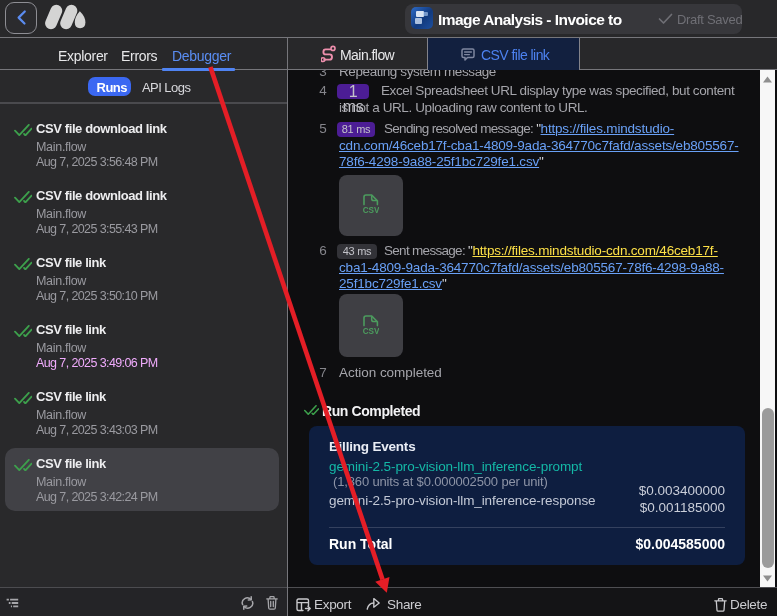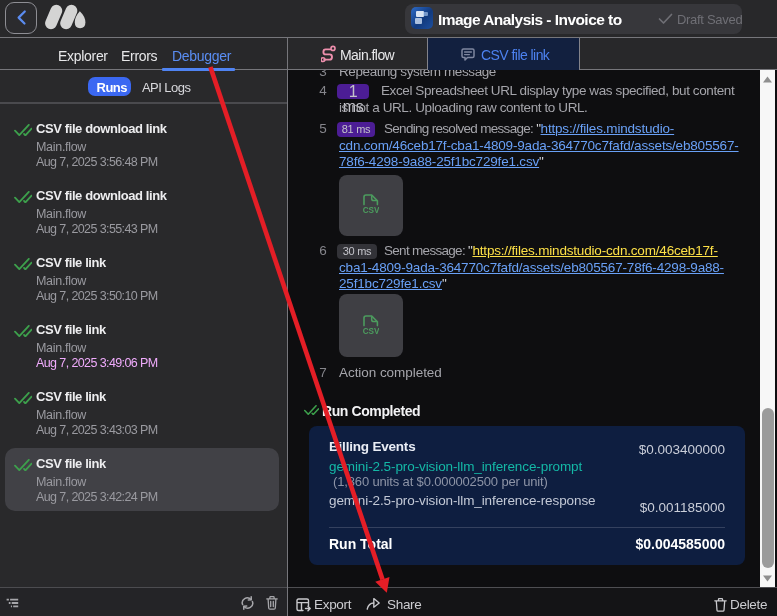--- a/index.html
+++ b/index.html
@@ -24,21 +24,21 @@
       <div style="position:absolute;left:384px;top:121px;font-size:13.5px;letter-spacing:-.4px;color:#a5a5ab;white-space:pre;"><span style="letter-spacing:-0.7px;">Sending resolved message: </span><span style="color:#d6d6d9;">"</span><span style="color:#69a0f6;text-decoration:underline;letter-spacing:-0.18px;">https://files.mindstudio-</span></div>
       <div style="position:absolute;left:339px;top:138px;font-size:13.5px;letter-spacing:-.4px;color:#a5a5ab;white-space:pre;"><span style="color:#69a0f6;text-decoration:underline;letter-spacing:-0.18px;">cdn.com/46ceb17f-cba1-4809-9ada-364770c7fafd/assets/eb805567-</span></div>
       <div style="position:absolute;left:339px;top:154px;font-size:13.5px;letter-spacing:-.4px;color:#a5a5ab;white-space:pre;"><span style="color:#69a0f6;text-decoration:underline;letter-spacing:-0.18px;">78f6-4298-9a88-25f1bc729fe1.csv</span><span style="color:#d6d6d9;">"</span></div>
       <div style="position:absolute;left:339px;top:175px;width:64px;height:61px;background:#3f3f44;border-radius:8px;"></div>
       <svg style="position:absolute;left:363px;top:194px;" width="16" height="20" viewBox="0 0 16 20">
         <path d="M1 10.6 V3 Q1 1 3 1 H8.7 L14.4 6.7 V10.6" stroke="#4c9c5e" stroke-width="1.6" fill="none" stroke-linecap="round" stroke-linejoin="round"></path>
         <path d="M8.7 1.4 V4.7 Q8.7 6.6 10.6 6.6 H14" stroke="#4c9c5e" stroke-width="1.5" fill="none"></path>
         <text x="-0.3" y="19" font-family="Liberation Sans, sans-serif" font-size="8.2" font-weight="bold" fill="#4c9c5e" letter-spacing="-.1">CSV</text>
       </svg>
       <div style="position:absolute;left:316px;top:243px;width:14px;text-align:center;font-size:13.5px;color:#85858b;">6</div>
-      <div style="position:absolute;left:337px;top:244px;width:40px;height:15px;line-height:15px;text-align:center;background:#333338;border-radius:4px;font-size:11px;letter-spacing:-.3px;color:#c3c3c9;">30 ms</div>
+      <div style="position:absolute;left:337px;top:244px;width:40px;height:15px;line-height:15px;text-align:center;background:#333338;border-radius:4px;font-size:11px;letter-spacing:-.3px;color:#c3c3c9;">43 ms</div>
       <div style="position:absolute;left:384px;top:243px;font-size:13.5px;letter-spacing:-.4px;color:#a5a5ab;white-space:pre;"><span style="letter-spacing:-0.7px;">Sent message: </span><span style="color:#d6d6d9;">"</span><span style="color:#fde047;text-decoration:underline;letter-spacing:-0.18px;">https://files.mindstudio-cdn.com/46ceb17f-</span></div>
       <div style="position:absolute;left:339px;top:260px;font-size:13.5px;letter-spacing:-.4px;color:#a5a5ab;white-space:pre;"><span style="color:#69a0f6;text-decoration:underline;letter-spacing:-0.18px;">cba1-4809-9ada-364770c7fafd/assets/eb805567-78f6-4298-9a88-</span></div>
       <div style="position:absolute;left:339px;top:276px;font-size:13.5px;letter-spacing:-.4px;color:#a5a5ab;white-space:pre;"><span style="color:#69a0f6;text-decoration:underline;letter-spacing:-0.18px;">25f1bc729fe1.csv</span><span style="color:#d6d6d9;">"</span></div>
       <div style="position:absolute;left:339px;top:294px;width:64px;height:63px;background:#3f3f44;border-radius:8px;"></div>
       <svg style="position:absolute;left:363px;top:315px;" width="16" height="20" viewBox="0 0 16 20">
         <path d="M1 10.6 V3 Q1 1 3 1 H8.7 L14.4 6.7 V10.6" stroke="#4c9c5e" stroke-width="1.6" fill="none" stroke-linecap="round" stroke-linejoin="round"></path>
         <path d="M8.7 1.4 V4.7 Q8.7 6.6 10.6 6.6 H14" stroke="#4c9c5e" stroke-width="1.5" fill="none"></path>
         <text x="-0.3" y="19" font-family="Liberation Sans, sans-serif" font-size="8.2" font-weight="bold" fill="#4c9c5e" letter-spacing="-.1">CSV</text>
       </svg>
       <div style="position:absolute;left:316px;top:365px;width:14px;text-align:center;font-size:13.5px;color:#85858b;">7</div>
@@ -48,21 +48,21 @@
   <svg class="abs" style="left:304px;top:405px;z-index:1;" width="15" height="10" viewBox="0 0 19 12.5">
     <path d="M0.9 6.9 L5.4 11.6 L15.3 0.9" stroke="#3da04c" stroke-width="2" fill="none" stroke-linecap="round" stroke-linejoin="round"></path>
     <path d="M10.3 10.4 L11.7 11.9 L18.2 4.9" stroke="#3da04c" stroke-width="2" fill="none" stroke-linecap="round" stroke-linejoin="round"></path>
   </svg>
   <div class="abs" style="left:322px;top:403px;z-index:1;font-size:14px;font-weight:bold;letter-spacing:-.4px;color:#f3f3f5;">Run Completed</div>
 
   <div class="abs" style="left:309px;top:426px;width:436px;height:139px;background:#0e1e40;border-radius:8px;z-index:1;"></div>
   <div class="abs" style="left:329px;top:439px;z-index:1;font-size:13.5px;font-weight:bold;letter-spacing:-.2px;color:#e9edf5;">Billing Events</div>
   <div class="abs" style="left:329px;top:459px;z-index:1;font-size:13.5px;letter-spacing:-.1px;color:#14b8a6;">gemini-2.5-pro-vision-llm_inference-prompt</div>
   <div class="abs" style="left:333px;top:474px;z-index:1;font-size:13px;letter-spacing:-.15px;color:#8d94a6;">(1,360 units at $0.000002500 per unit)</div>
-  <div class="abs" style="left:595px;top:442px;z-index:1;width:130px;text-align:right;font-size:13.5px;color:#caced9;">$0.003400000</div>
+  <div class="abs" style="left:595px;top:483px;z-index:1;width:130px;text-align:right;font-size:13.5px;color:#caced9;">$0.003400000</div>
   <div class="abs" style="left:329px;top:493px;z-index:1;font-size:13.5px;letter-spacing:-.1px;color:#c3c9d6;">gemini-2.5-pro-vision-llm_inference-response</div>
   <div class="abs" style="left:595px;top:500px;z-index:1;width:130px;text-align:right;font-size:13.5px;color:#caced9;">$0.001185000</div>
   <div class="abs" style="left:329px;top:527px;z-index:1;width:396px;height:1px;background:#34415f;"></div>
   <div class="abs" style="left:329px;top:536px;z-index:1;font-size:14px;font-weight:bold;color:#ffffff;">Run Total</div>
   <div class="abs" style="left:595px;top:536px;z-index:1;width:130px;text-align:right;font-size:14px;font-weight:bold;color:#ffffff;">$0.004585000</div>
 
   <div class="abs" style="left:0;top:0;width:777px;height:38px;background:#28282a;border-bottom:1px solid #76767b;z-index:5;"></div>
   <div class="abs" style="left:4.5px;top:1.5px;width:32px;height:32px;border:1.5px solid #8e8e94;border-radius:9px;background:#2b2b2e;z-index:6;">
     <svg width="29" height="29" viewBox="0 0 29 29" style="display:block;">
         <path d="M18.8 8.5 L12.6 14.6 L18.5 20.5" stroke="#5b8cf0" stroke-width="2.2" fill="none" stroke-linecap="round" stroke-linejoin="round"></path>

